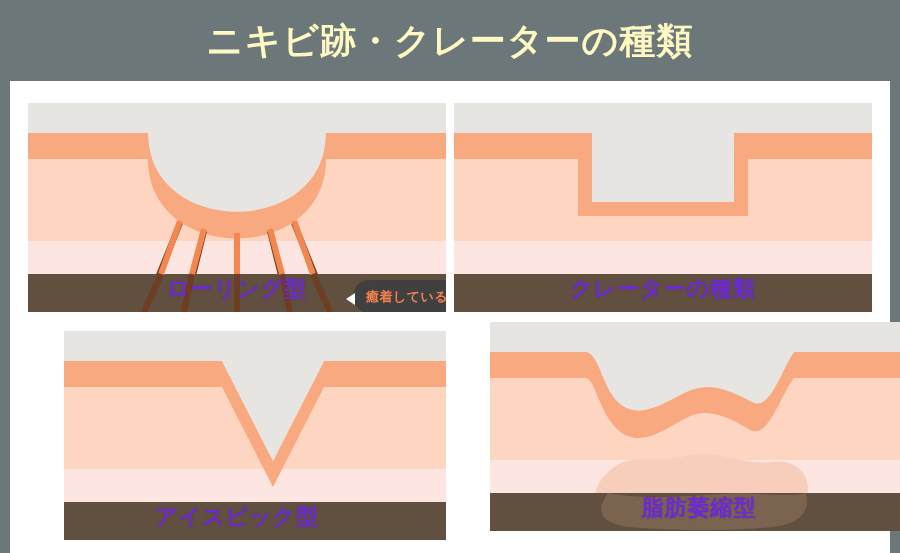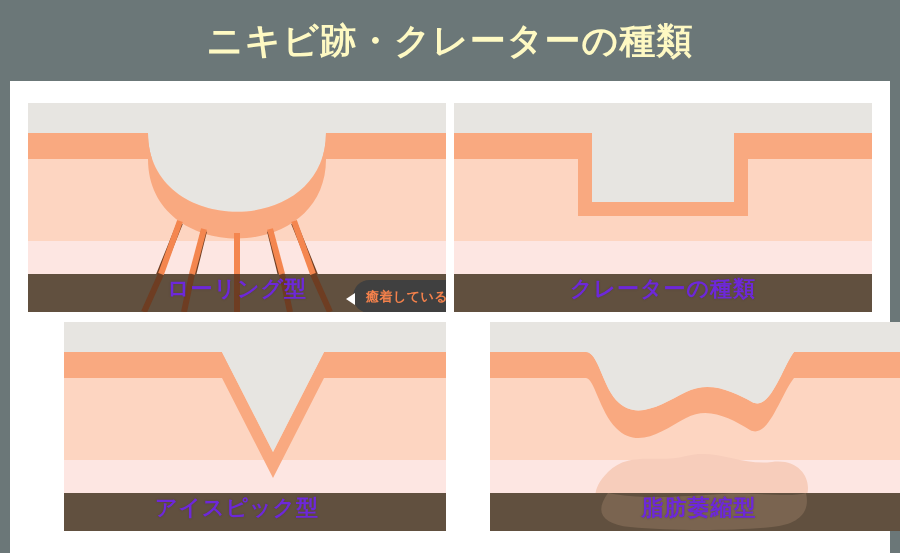--- a/index.html
+++ b/index.html
@@ -45,21 +45,21 @@
     left: 18px; top: 22px;
     width: 844px; height: 440px;
   }
   .panel {
     position: absolute;
     width: 418px; height: 209px;
     overflow: hidden;
   }
   .panel.p1 { left: 0;     top: 0;   }
   .panel.p2 { left: 426px; top: 0;   }
-  .panel.p3 { left: 0;     top: 219px; padding-left: 36px; }
+  .panel.p3 { left: 0;     top: 228px; padding-left: 36px; }
   .panel.p4 { left: 426px; top: 219px; margin-left: 36px; }
 
   .panel svg { display: block; width: 418px; height: 209px; }
 
   .panel-label {
     position: absolute;
     left: 0; bottom: 0;
     width: 418px; height: 46px;
     display: flex;
     align-items: center;

